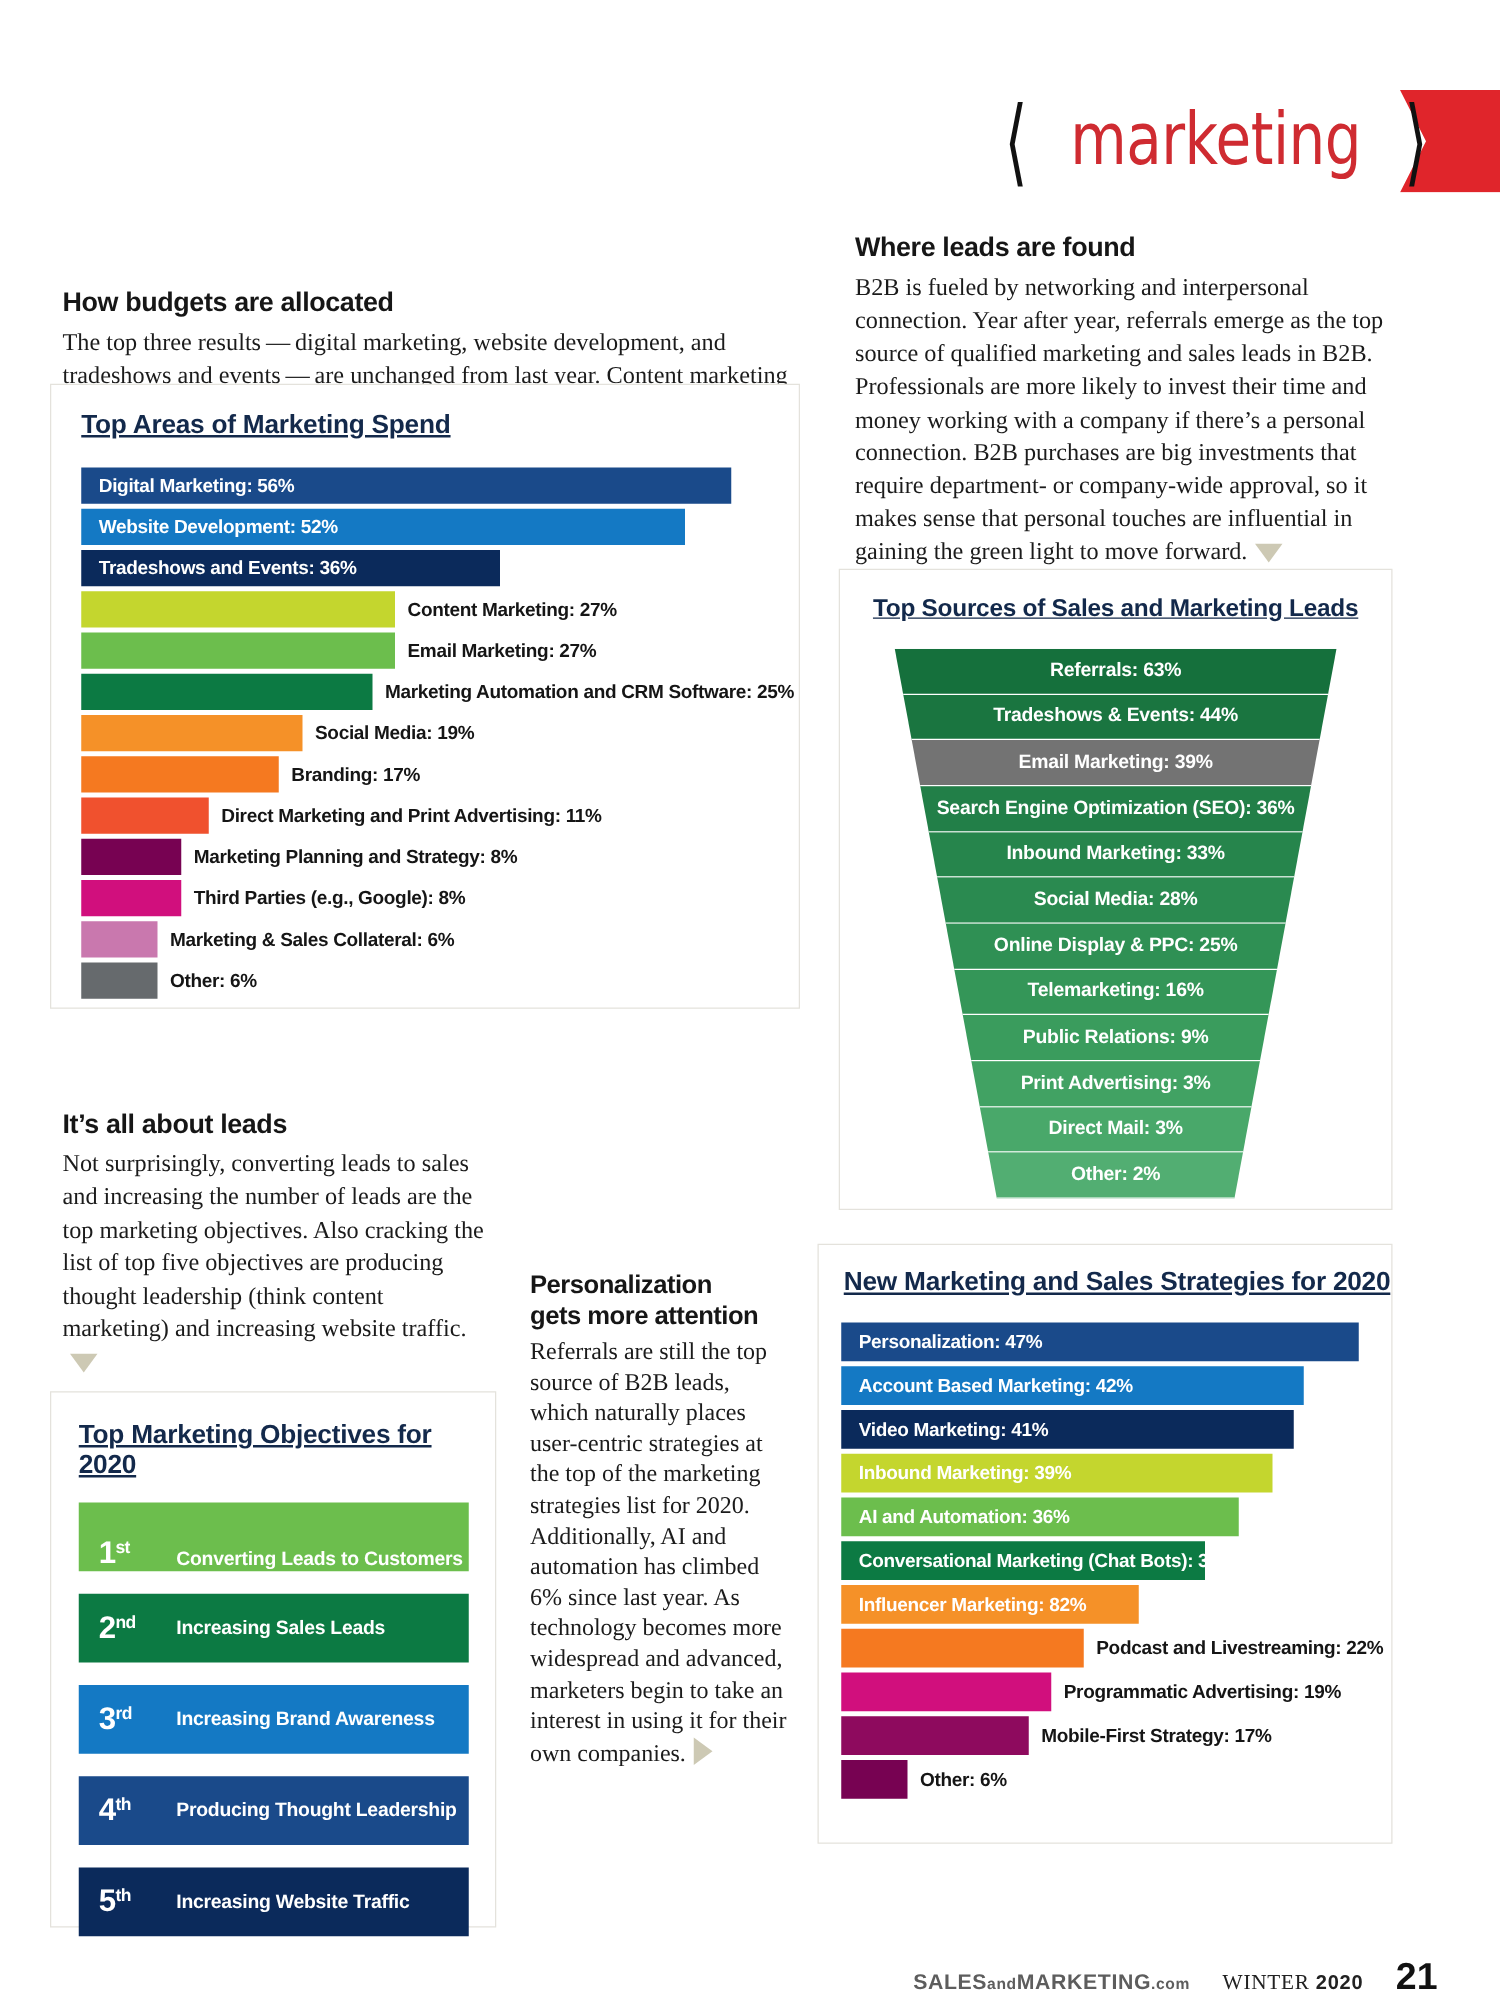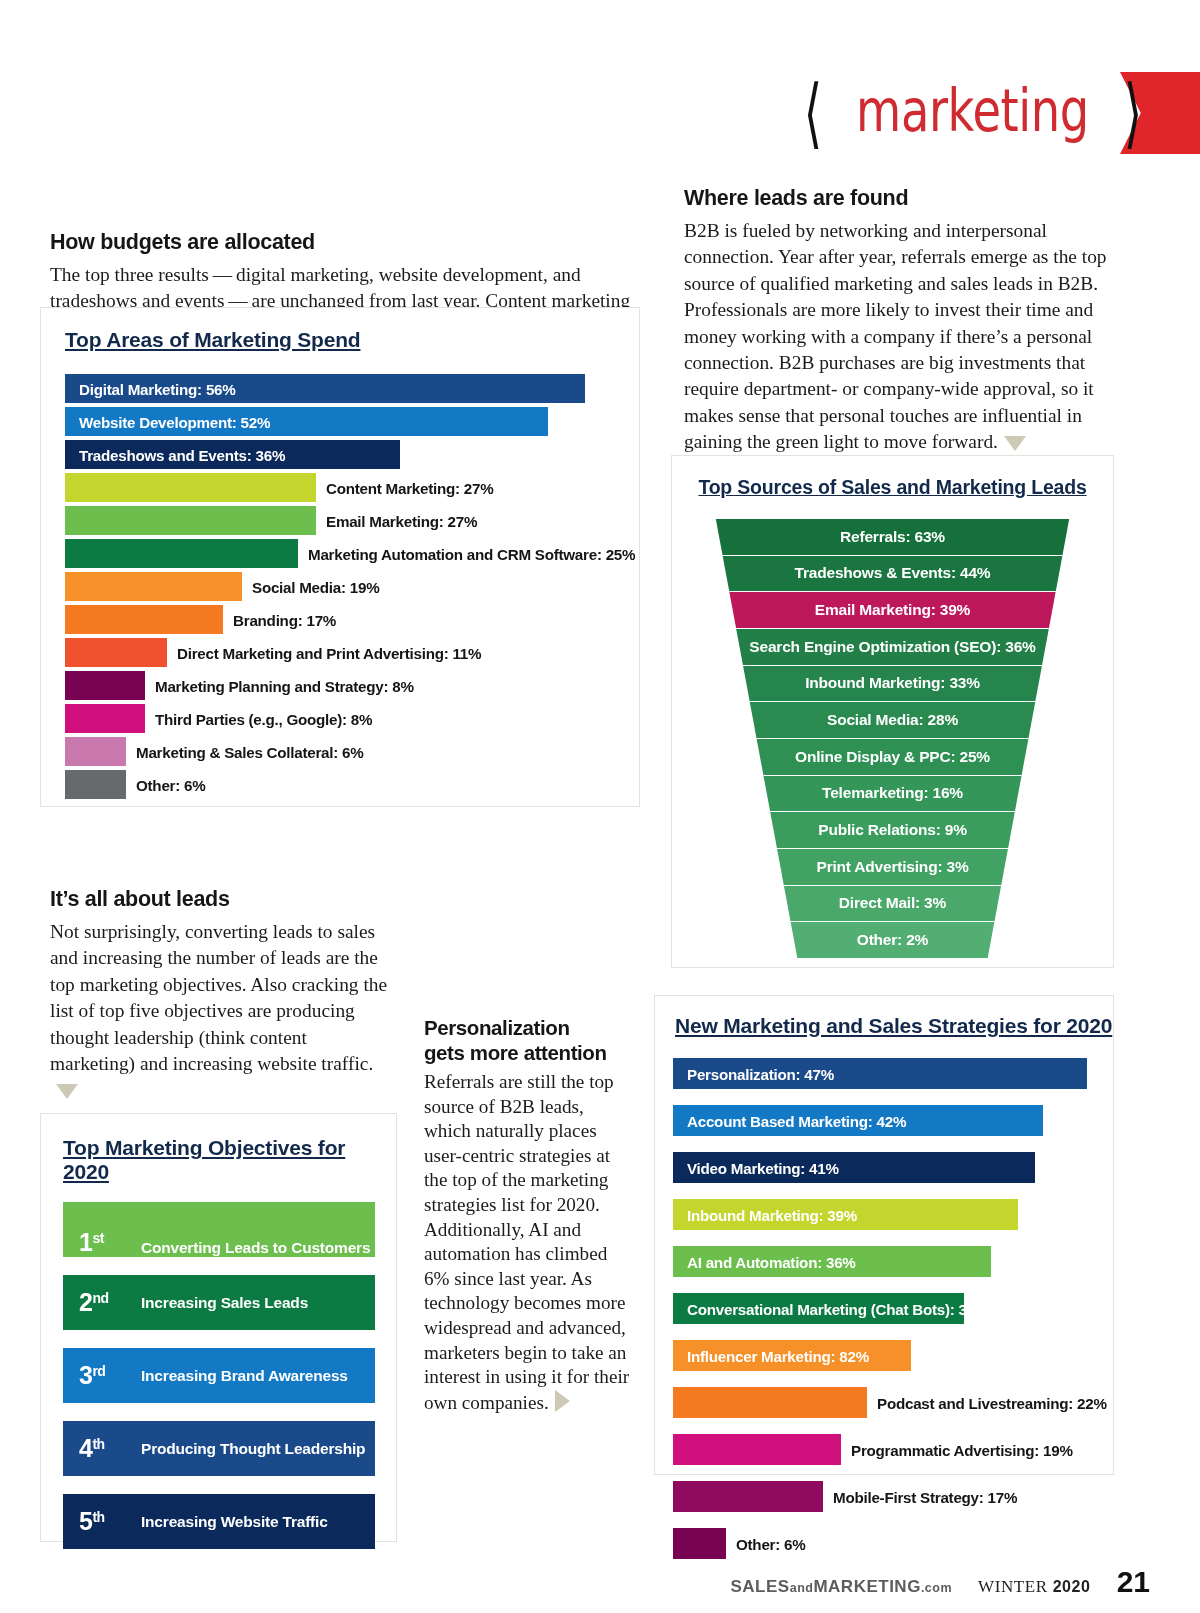--- a/index.html
+++ b/index.html
@@ -86,21 +86,21 @@
   
   #spend-panel { left: 40px; top: 307px; width: 600px; height: 500px; }
   #spend-panel .panel-title { margin: 20px 0 0 24px; }
   #spend-rows { margin: 22px 0 0 24px; }
   #spend-rows .bar-row { height: 29px; margin-bottom: 4px; }
 
   
   #strat-panel { left: 654px; top: 995px; width: 460px; height: 480px; }
   #strat-panel .panel-title { margin: 18px 0 0 20px; }
   #strat-rows { margin: 20px 0 0 18px; }
-  #strat-rows .bar-row { height: 31px; margin-bottom: 16px; }
+  #strat-rows .bar-row { height: 31px; margin-bottom: 4px; }
 
   
   #funnel-panel { left: 671px; top: 455px; width: 443px; height: 513px; }
   #funnel-panel .panel-title {
     text-align: center; margin-top: 20px; font-size: 19.5px;
   }
   #funnel-clip {
     position: relative; margin: 20px auto 0; width: 380px; height: 440px;
     clip-path: polygon(3.5% 0, 96.5% 0, 75% 100%, 25% 100%);
   }
@@ -234,21 +234,21 @@
 
 <div class="panel" id="funnel-panel">
   <div class="panel-title">Top Sources of Sales and Marketing Leads</div>
   <div id="funnel-clip">
       <div class="funnel-band" style="height: 36.6667px; background: rgb(21, 112, 60);">
         <span>Referrals: 63%</span>
       </div>
       <div class="funnel-band" style="height: 36.6667px; background: rgb(26, 117, 64);">
         <span>Tradeshows &amp; Events: 44%</span>
       </div>
-      <div class="funnel-band" style="height: 36.6667px; background: #be185d;">
+      <div class="funnel-band" style="height: 36.6667px; background: #737373;">
         <span>Email Marketing: 39%</span>
       </div>
       <div class="funnel-band" style="height: 36.6667px; background: rgb(34, 127, 72);">
         <span>Search Engine Optimization (SEO): 36%</span>
       </div>
       <div class="funnel-band" style="height: 36.6667px; background: rgb(38, 133, 76);">
         <span>Inbound Marketing: 33%</span>
       </div>
       <div class="funnel-band" style="height: 36.6667px; background: rgb(42, 138, 80);">
         <span>Social Media: 28%</span>

